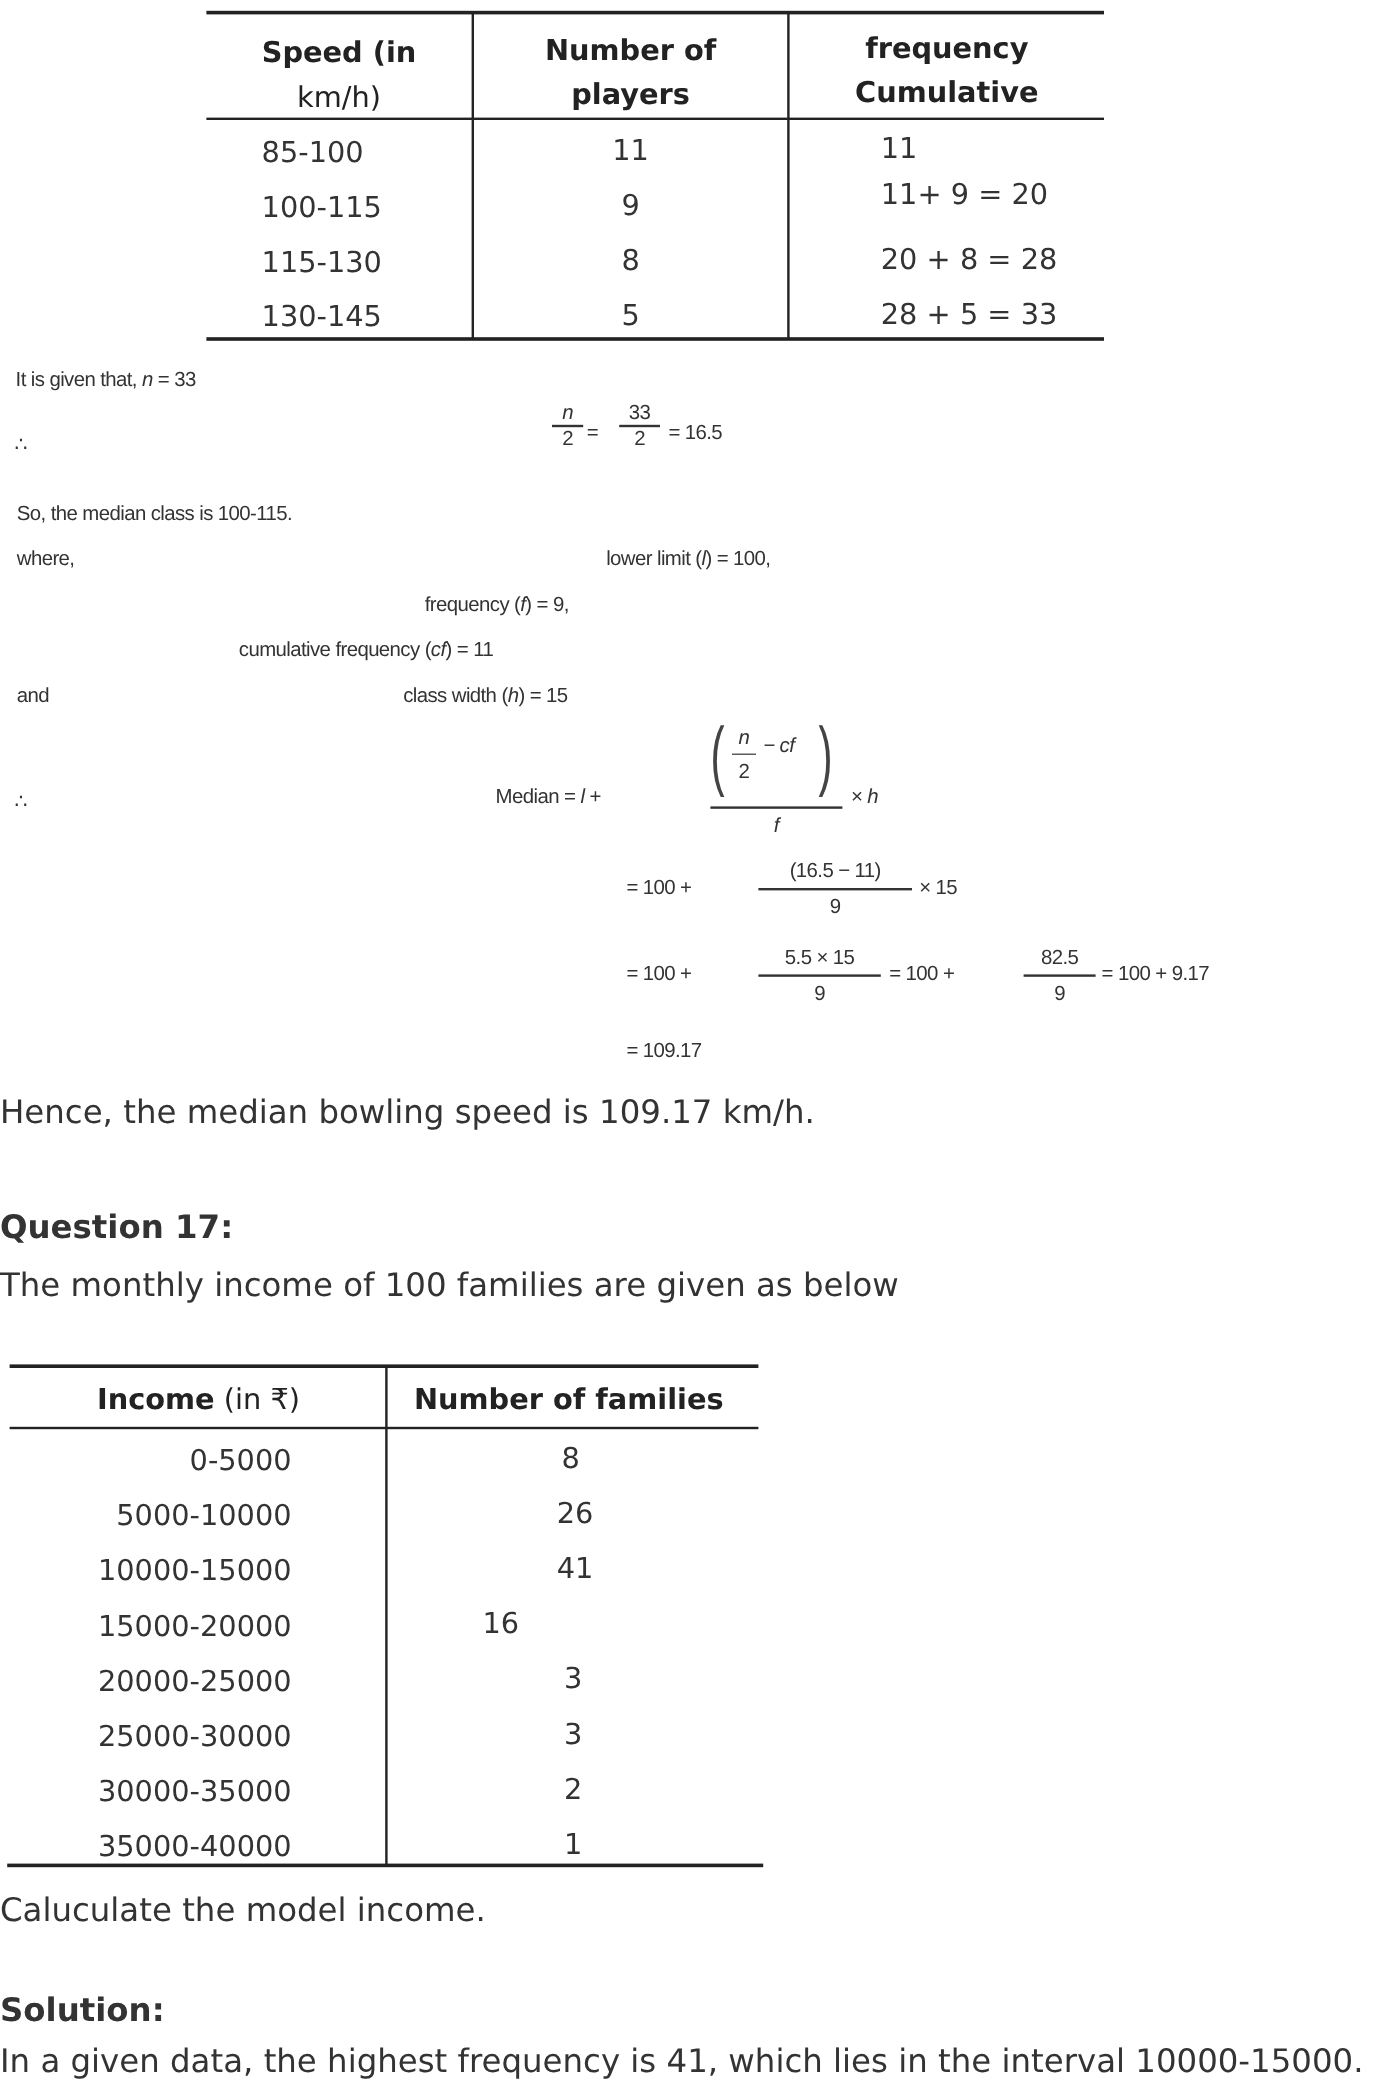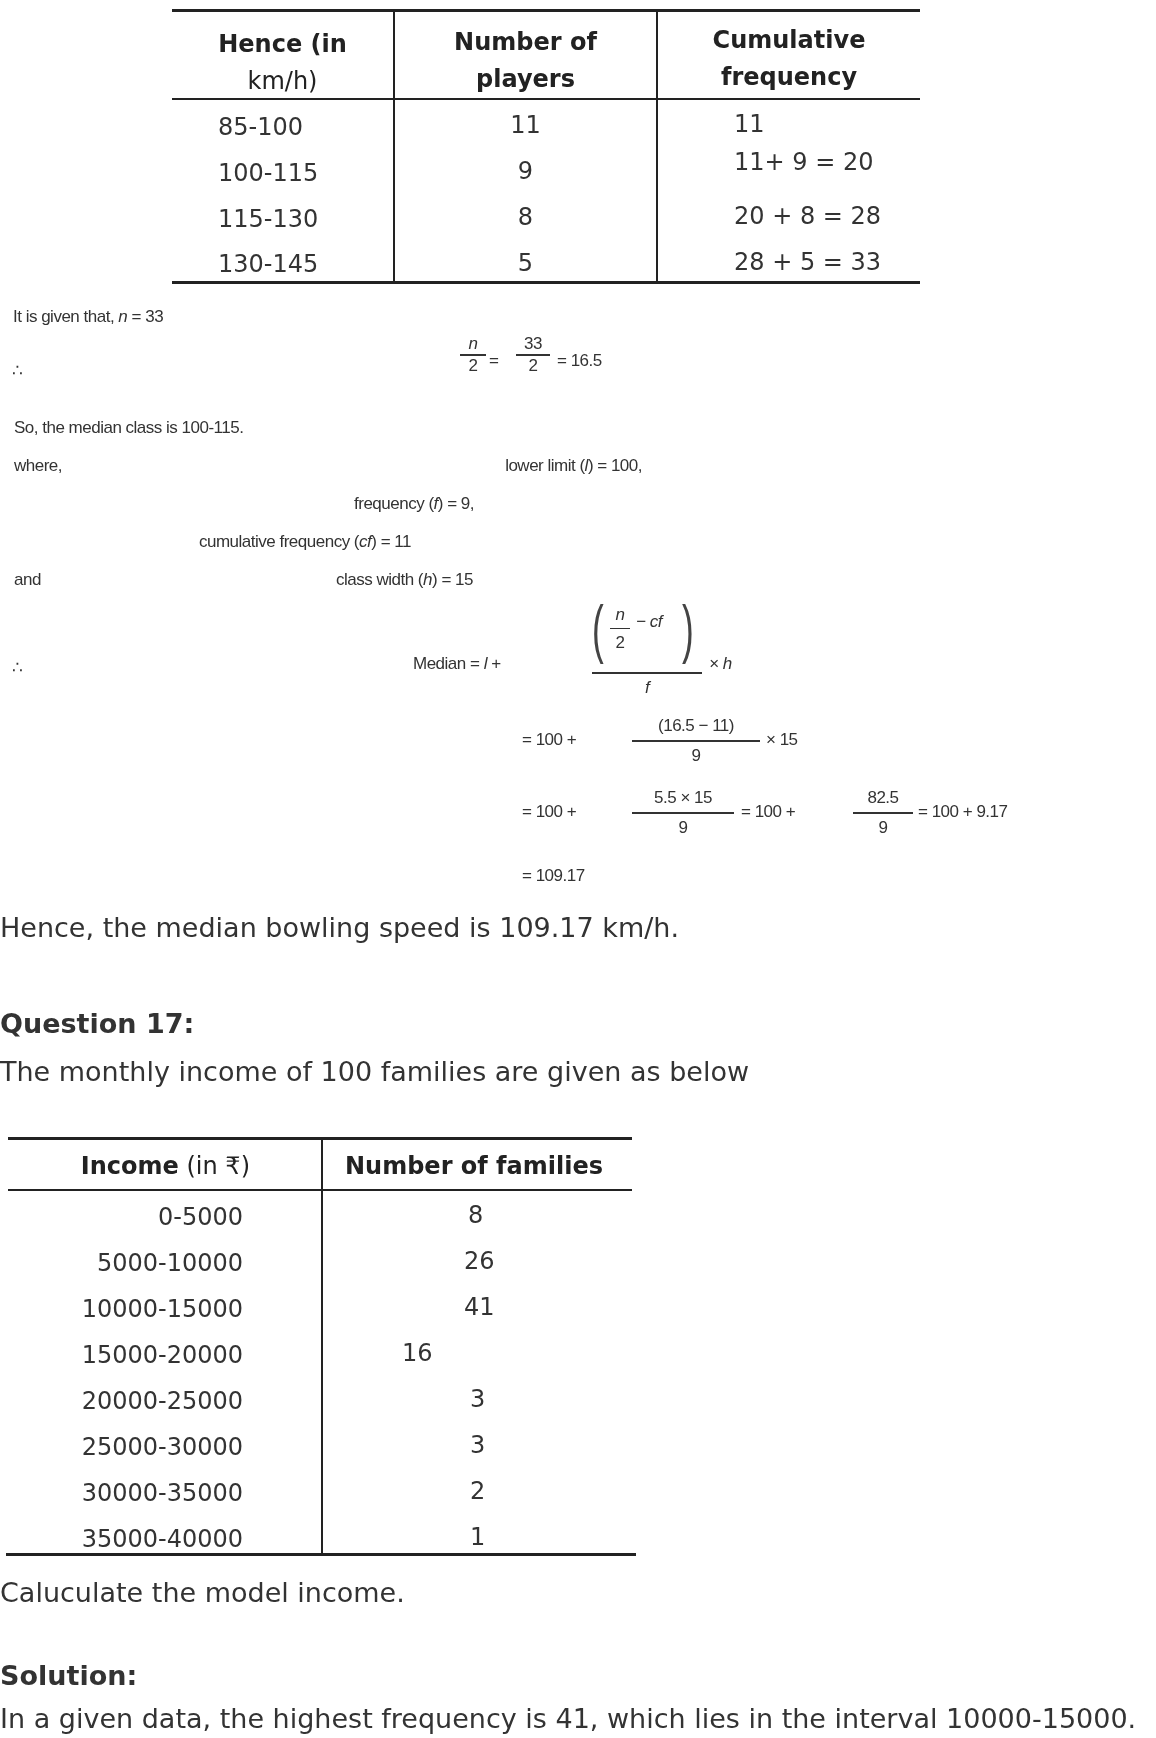--- a/index.html
+++ b/index.html
@@ -21,30 +21,30 @@
 <body>
 
 <div>
   <div class="hr" style="left:172px; top:9px; width:748px; height:3px;"></div>
   <div class="hr" style="left:172px; top:98px; width:748px; height:2px;"></div>
   <div class="hr" style="left:172px; top:281px; width:748px; height:3px;"></div>
   <div class="vr" style="left:393px; top:11px; height:271px;"></div>
   <div class="vr" style="left:656px; top:11px; height:271px;"></div>
 
   <div class="abs th" style="left:172px; top:26px; width:221px;">
-    <div><span>Hence</span><span style="font-weight:bold"> (in</span></div>
+    <div><span>Speed</span><span style="font-weight:bold"> (in</span></div>
     <div style="font-weight:normal">km/h)</div>
   </div>
   <div class="abs th" style="left:395px; top:24px; width:261px;">
     <div>Number of</div>
     <div>players</div>
   </div>
   <div class="abs th" style="left:658px; top:22px; width:262px;">
+    <div>frequency</div>
     <div>Cumulative</div>
-    <div>frequency</div>
   </div>
 
   <div class="abs td" style="left:218px; top:113px;">85-100</div>
   <div class="abs td" style="left:395px; top:111px; width:261px; text-align:center;">11</div>
   <div class="abs td" style="left:734px; top:110px;">11</div>
 
   <div class="abs td" style="left:218px; top:159px;">100-115</div>
   <div class="abs td" style="left:395px; top:157px; width:261px; text-align:center;">9</div>
   <div class="abs td" style="left:734px; top:148px;">11+ 9 = 20</div>
 

